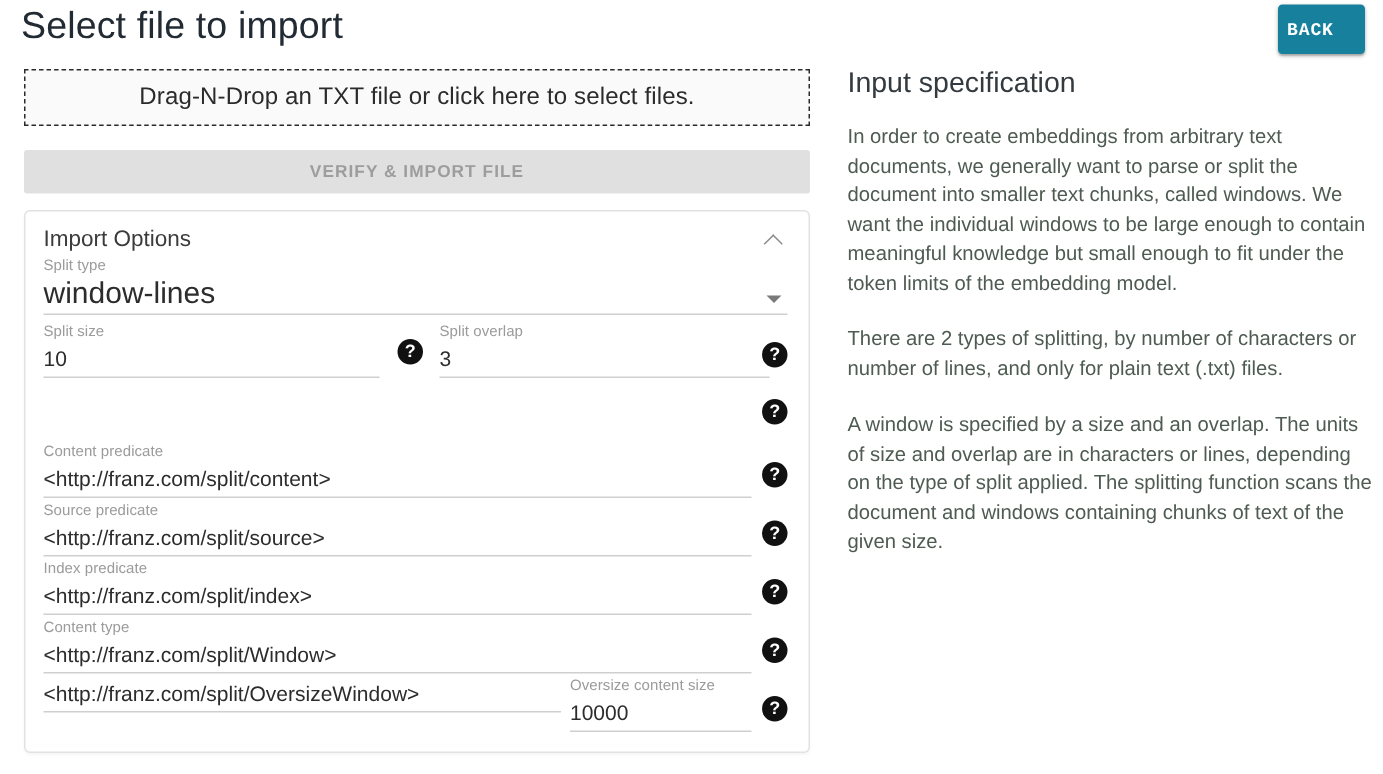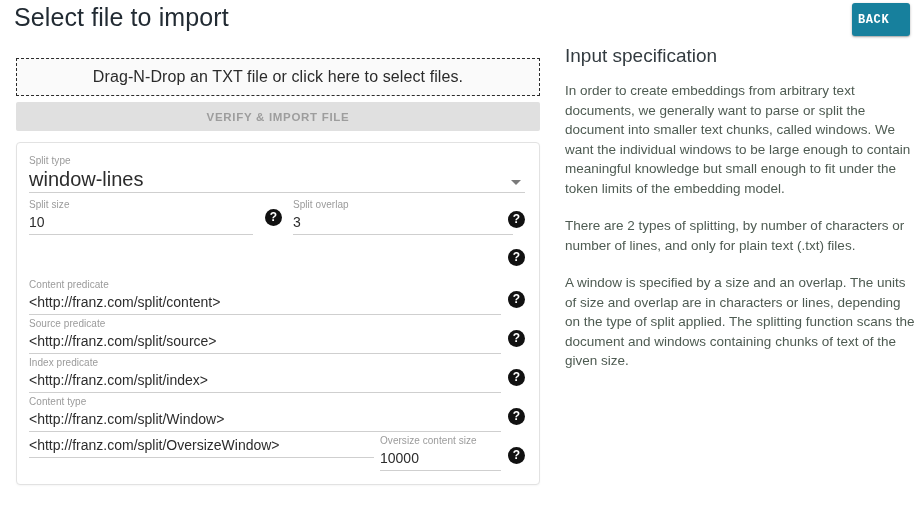--- a/index.html
+++ b/index.html
@@ -25,35 +25,35 @@
     background: #17809d; color: #ffffff;
     border: none; border-radius: 3px;
     font-family: Liberation Mono, monospace;
     font-size: 12px; font-weight: 700; letter-spacing: 0.6px;
     cursor: pointer;
     box-shadow: 0 1px 3px rgba(0,0,0,0.26), 0 1px 1px rgba(0,0,0,0.16);
     display: flex; align-items: center; justify-content: flex-start;
   }
 
   
-  .left-col { position: absolute; left: 16px; top: 58px; width: 524px; }
+  .left-col { position: absolute; left: 16px; top: 46px; width: 524px; }
 
   .dropzone {
     height: 38px;
     border: 1px dashed #2b2b2b;
     background: #fafafa;
     display: flex; align-items: center; justify-content: center;
     cursor: pointer;
   }
   .dropzone-label {
     font-size: 16px; color: #2b2b2b; letter-spacing: 0.1px;
   }
 
   .verify-button {
-    margin-top: 6px;
+    margin-top: 16px;
     height: 29px; width: 100%;
     background: #e0e0e0; color: #9d9d9d;
     border: none; border-radius: 2px;
     font-family: "Liberation Sans", sans-serif;
     font-size: 11.5px; font-weight: 700; letter-spacing: 0.7px;
     display: flex; align-items: center; justify-content: center;
     cursor: default;
   }
 
   
@@ -162,20 +162,24 @@
     <div class="dropzone">
       <span class="dropzone-label">Drag-N-Drop an TXT file or click here to select files.</span>
     </div>
 
     <button class="verify-button">
       <span>VERIFY &amp; IMPORT FILE</span>
     </button>
 
     <div class="card">
 
+      <div class="card-header">
+        <span class="card-title">Import Options</span>
+        <span class="chevron-up"></span>
+      </div>
 
       <div class="field-row" style="height:44px;">
         <div class="field select-field" style="width:100%;">
           <div class="field-label">Split type</div>
           <div class="field-value select-value">window-lines</div>
           <div class="field-underline"></div>
           <span class="select-arrow"></span>
         </div>
       </div>
 

